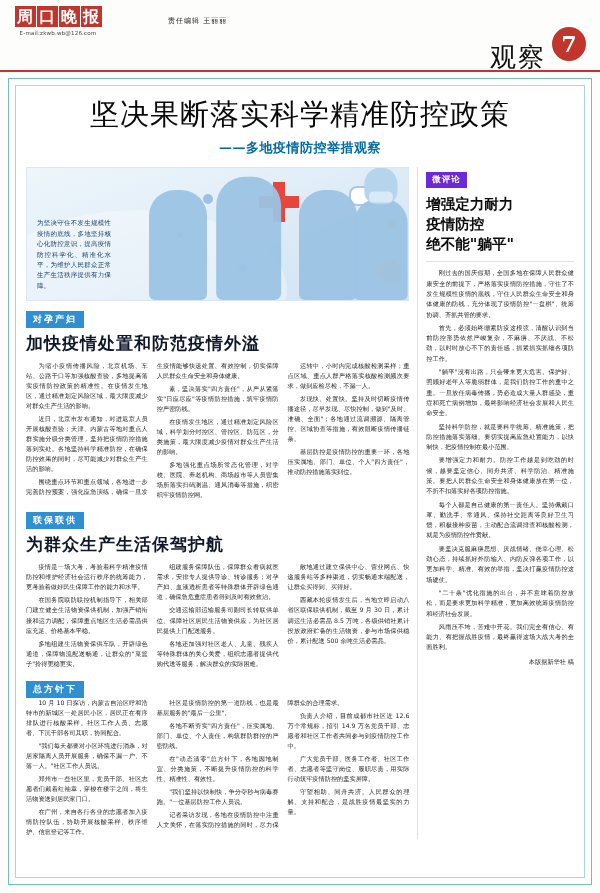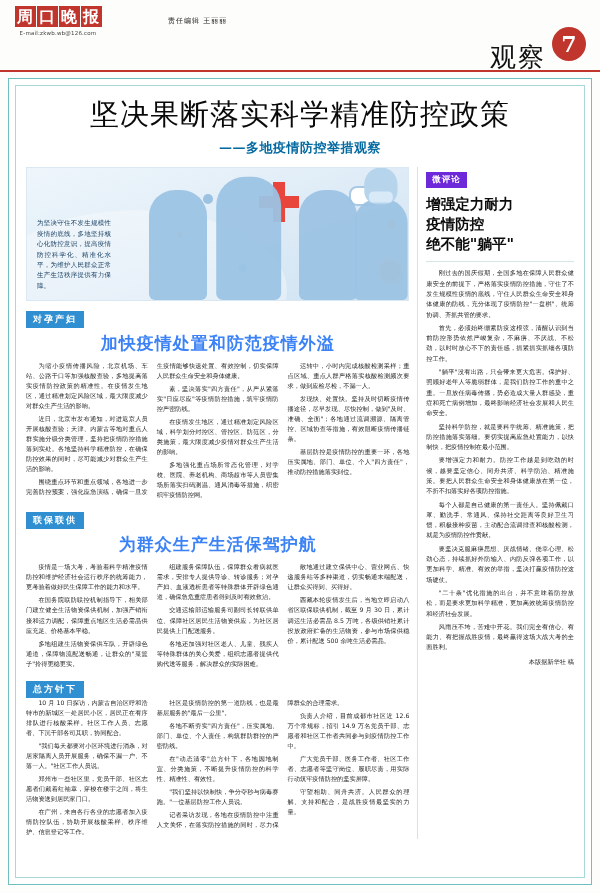--- a/index.html
+++ b/index.html
@@ -212,23 +212,22 @@
     display:inline-block;
     background:#2f8fd0;
     color:#fff;
     font-size:9px;
     font-weight:bold;
     padding:2px 7px;
     letter-spacing:2px;
     margin:10px 0 0 0;
   }
   .sec-title{
-    text-align:center;
-    font-family:"DejaVu Serif","Liberation Serif",serif;
-    font-size:17px;font-weight:bold;color:#3b82f6;
+    font-family:"DejaVu Serif","Liberation Serif",serif;
+    font-size:17px;font-weight:bold;color:#0f172a;
     margin:4px 0 6px 0;
     letter-spacing:1px;
   }
   .body3{
     column-count:3;
     column-gap:9px;
     font-size:6.2px;
     line-height:1.62;
     text-align:justify;
     color:#1d1d1d;

